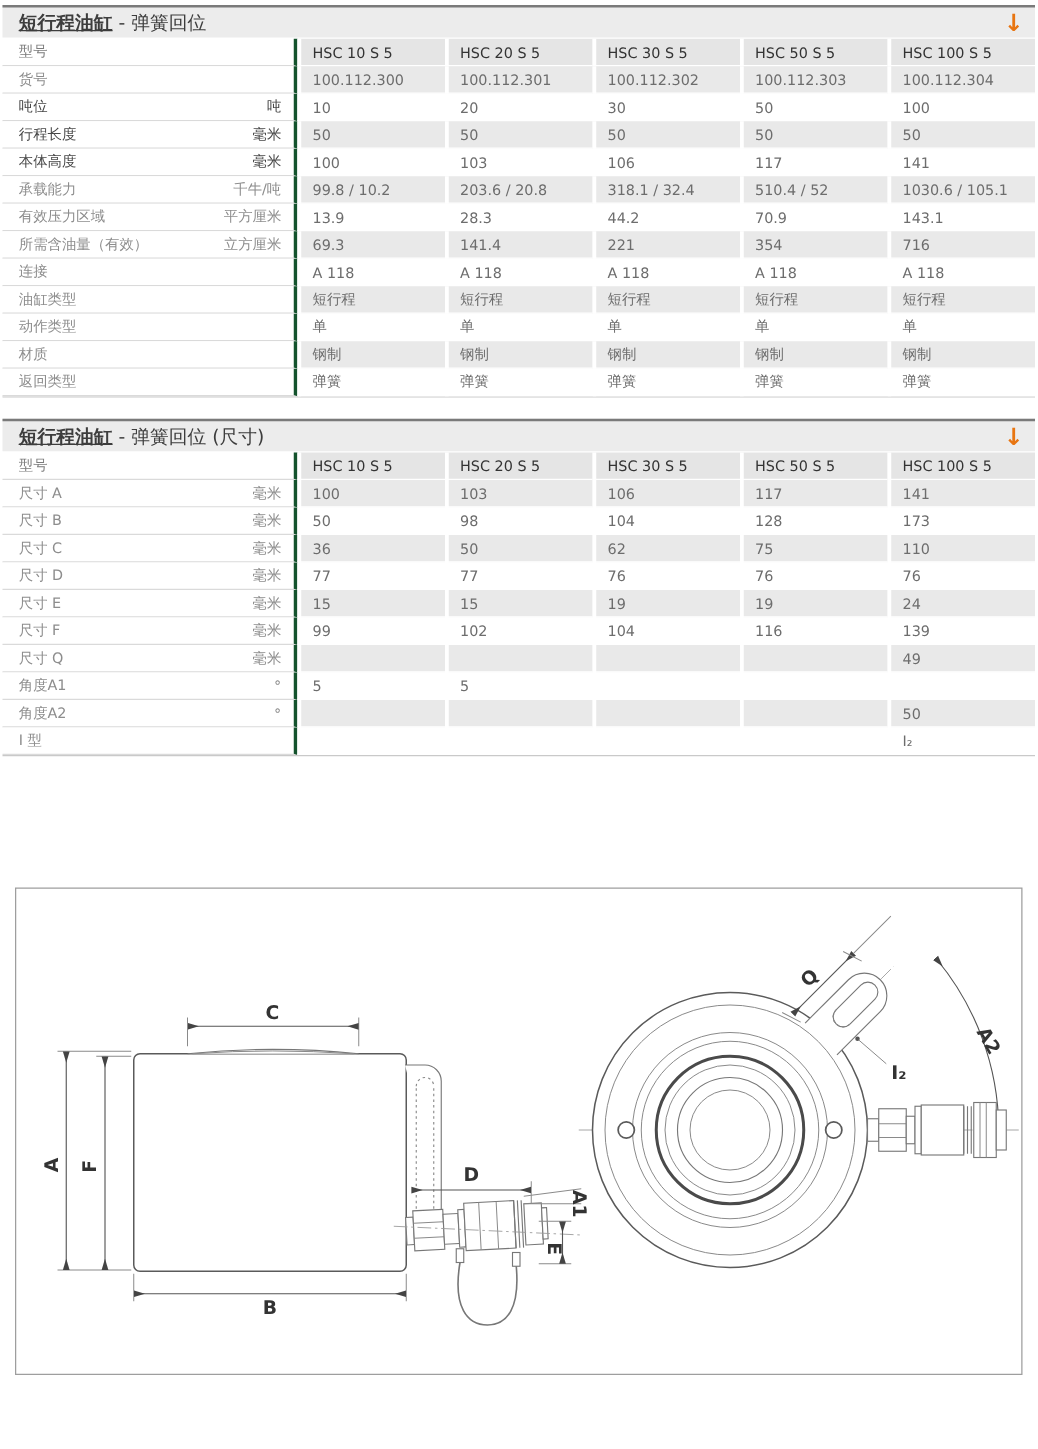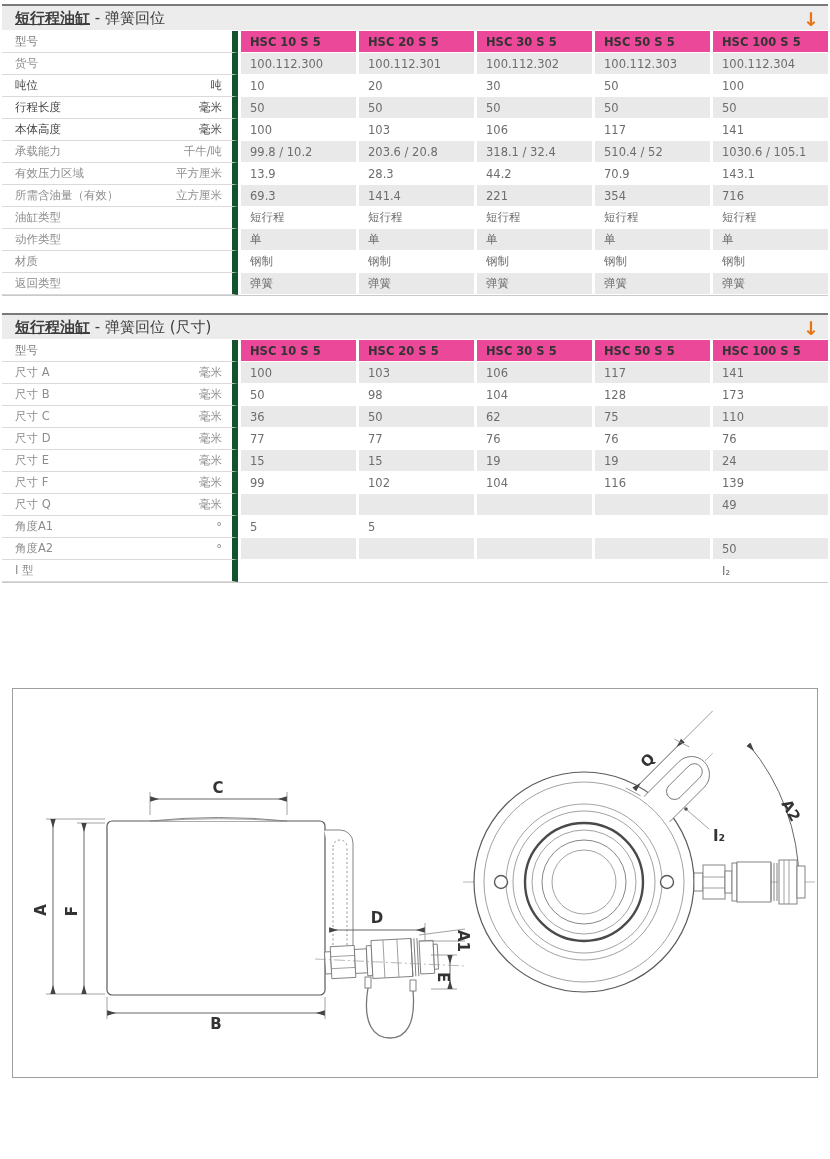--- a/index.html
+++ b/index.html
@@ -24,31 +24,31 @@
   .arrow {
     position:absolute; right:9px; top:1px;
     font-size:19px; font-weight:bold; line-height:24px;
   }
 
   table.spec { width:100%; border-collapse:separate; border-spacing:0; table-layout:fixed; font-size:11.5px; }
   col.c-label { width:236px; }
   col.c-val   { width:118px; }
   th,td { height:22px; padding:0; vertical-align:middle; font-weight:normal; text-align:left; }
 
-  th.label, td.label { border-bottom:1px solid #dadada; border-right:6px solid #14532d; background:#fff;text-align:center; }
+  th.label, td.label { border-bottom:1px solid #dadada; border-right:3px solid #14532d; background:#fff;text-align:center; }
   .label-inner { display:flex; justify-content:space-between; align-items:center; padding:0 10px 0 13px; color:#8d8d8d; }
   th.label .label-inner { color:#7c7c7c; }
   tr.boldrow .label-inner { color:#474747; font-weight:normal; }
 
   th.value, td.value {
     border-left:3px solid #fff; border-bottom:1px solid #fff;
     padding-left:9px; color:#6d6d6d;
     white-space:nowrap; overflow:hidden;
   }
-  th.value { background:#ec4899; font-weight:bold; color:#333; }
+  th.value { background:#e5e5e5; font-weight:normal; color:#333; }
   tbody tr:nth-child(odd)  td.value { background:#e9e9e9; }
   tbody tr:nth-child(even) td.value { background:#ffffff; }
 
   .diagram-panel {
     margin:105px 12px 0 12px;
     width:806px; height:390px;
     border:1px solid #9e9e9e;
     background:#fff;
   }
   svg text { font-family:"DejaVu Sans","Liberation Sans",sans-serif; font-size:15px; font-weight:bold; fill:#333; }
@@ -174,20 +174,33 @@
             </td>
             <td class="value">69.3</td>
             <td class="value">141.4</td>
             <td class="value">221</td>
             <td class="value">354</td>
             <td class="value">716</td>
           </tr>
           <tr>
             <td class="label">
               <div class="label-inner">
+                <span class="lbl">连接</span>
+                <span class="unit"></span>
+              </div>
+            </td>
+            <td class="value">A 118</td>
+            <td class="value">A 118</td>
+            <td class="value">A 118</td>
+            <td class="value">A 118</td>
+            <td class="value">A 118</td>
+          </tr>
+          <tr>
+            <td class="label">
+              <div class="label-inner">
                 <span class="lbl">油缸类型</span>
                 <span class="unit"></span>
               </div>
             </td>
             <td class="value">短行程</td>
             <td class="value">短行程</td>
             <td class="value">短行程</td>
             <td class="value">短行程</td>
             <td class="value">短行程</td>
           </tr>

